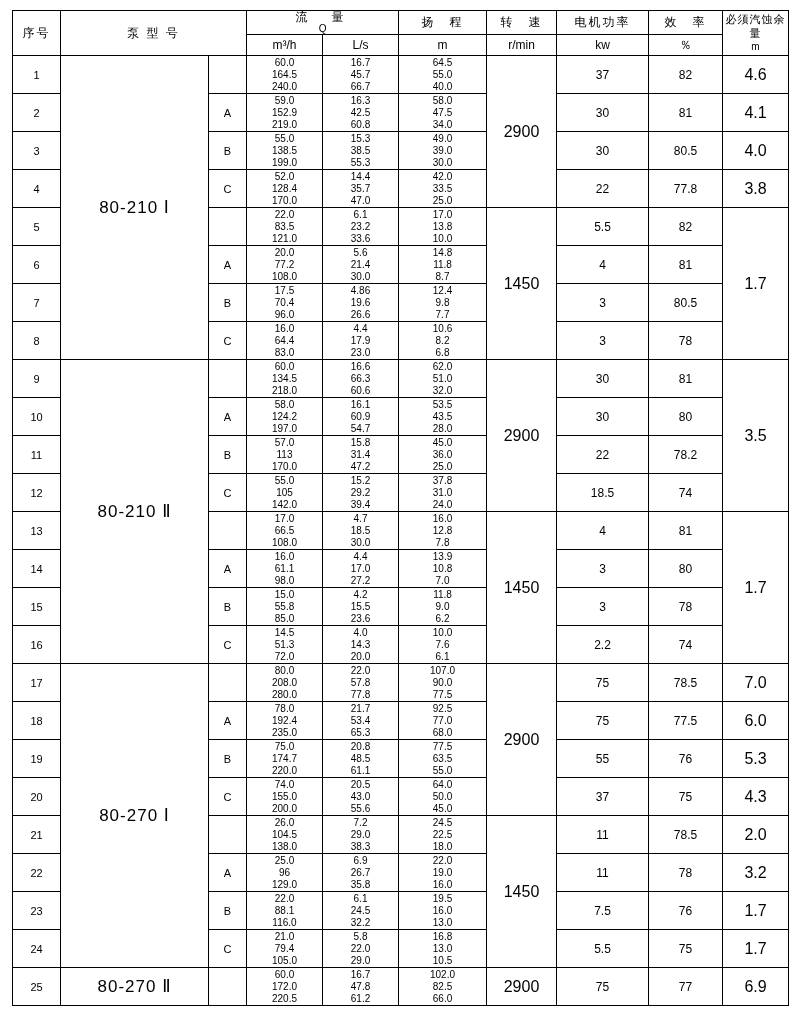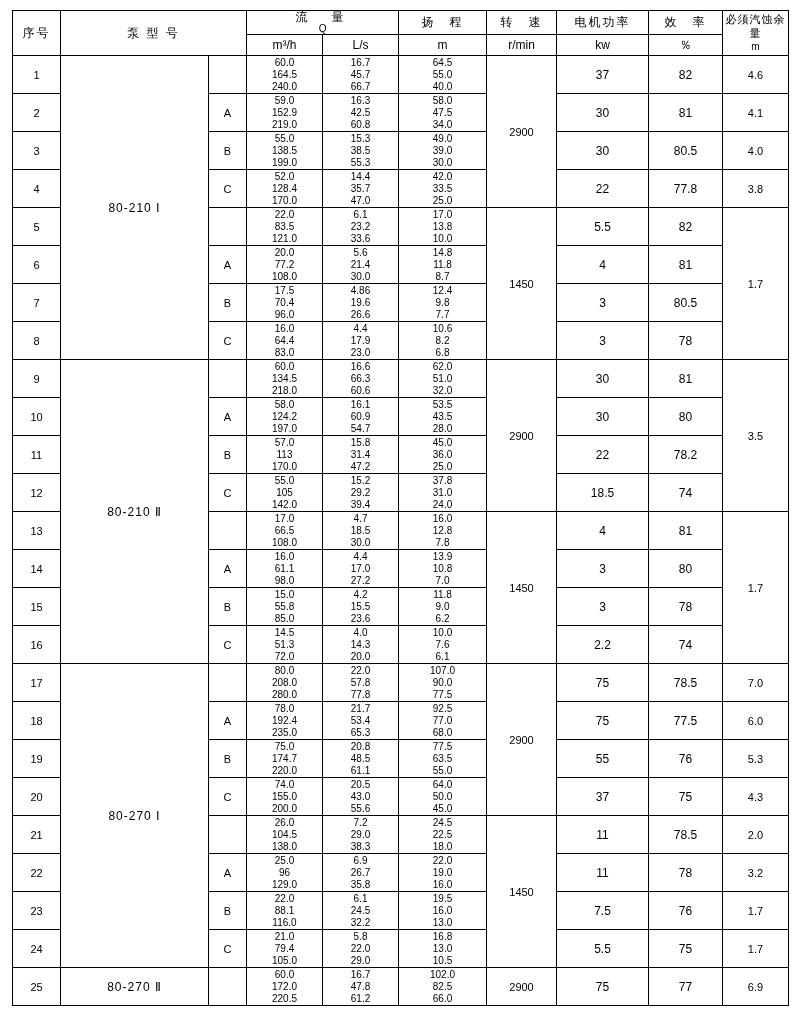--- a/index.html
+++ b/index.html
@@ -79,28 +79,28 @@
   .triple span {
     display: block;
   }
   .numcell {
     font-size: 12px;
   }
   .idx {
     font-size: 11px;
   }
   .model {
-    font-size: 12px;
+    font-size: 17px;
     letter-spacing: 1px;
   }
   .variant {
     font-size: 11px;
   }
   .tall {
-    font-size: 11px;
+    font-size: 16px;
   }
   
   col.c-idx { width: 48px; }
   col.c-model { width: 148px; }
   col.c-var { width: 38px; }
   col.c-m3h { width: 76px; }
   col.c-ls { width: 76px; }
   col.c-head { width: 88px; }
   col.c-speed { width: 70px; }
   col.c-power { width: 92px; }

